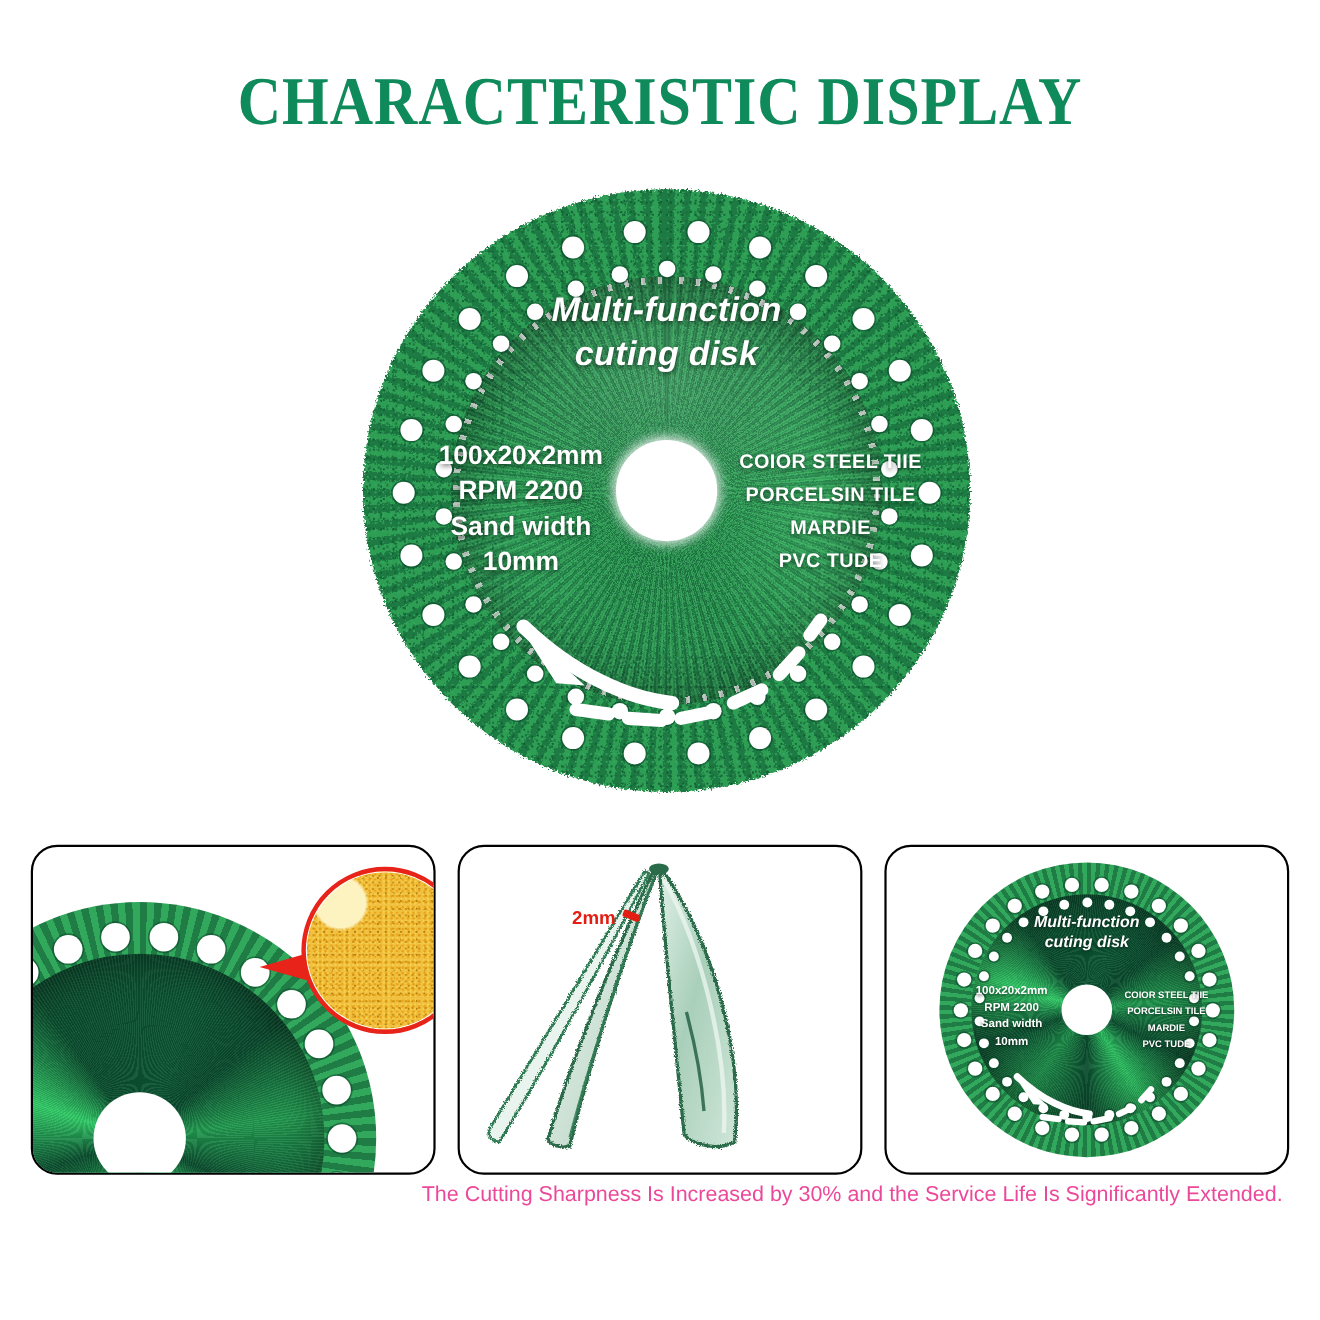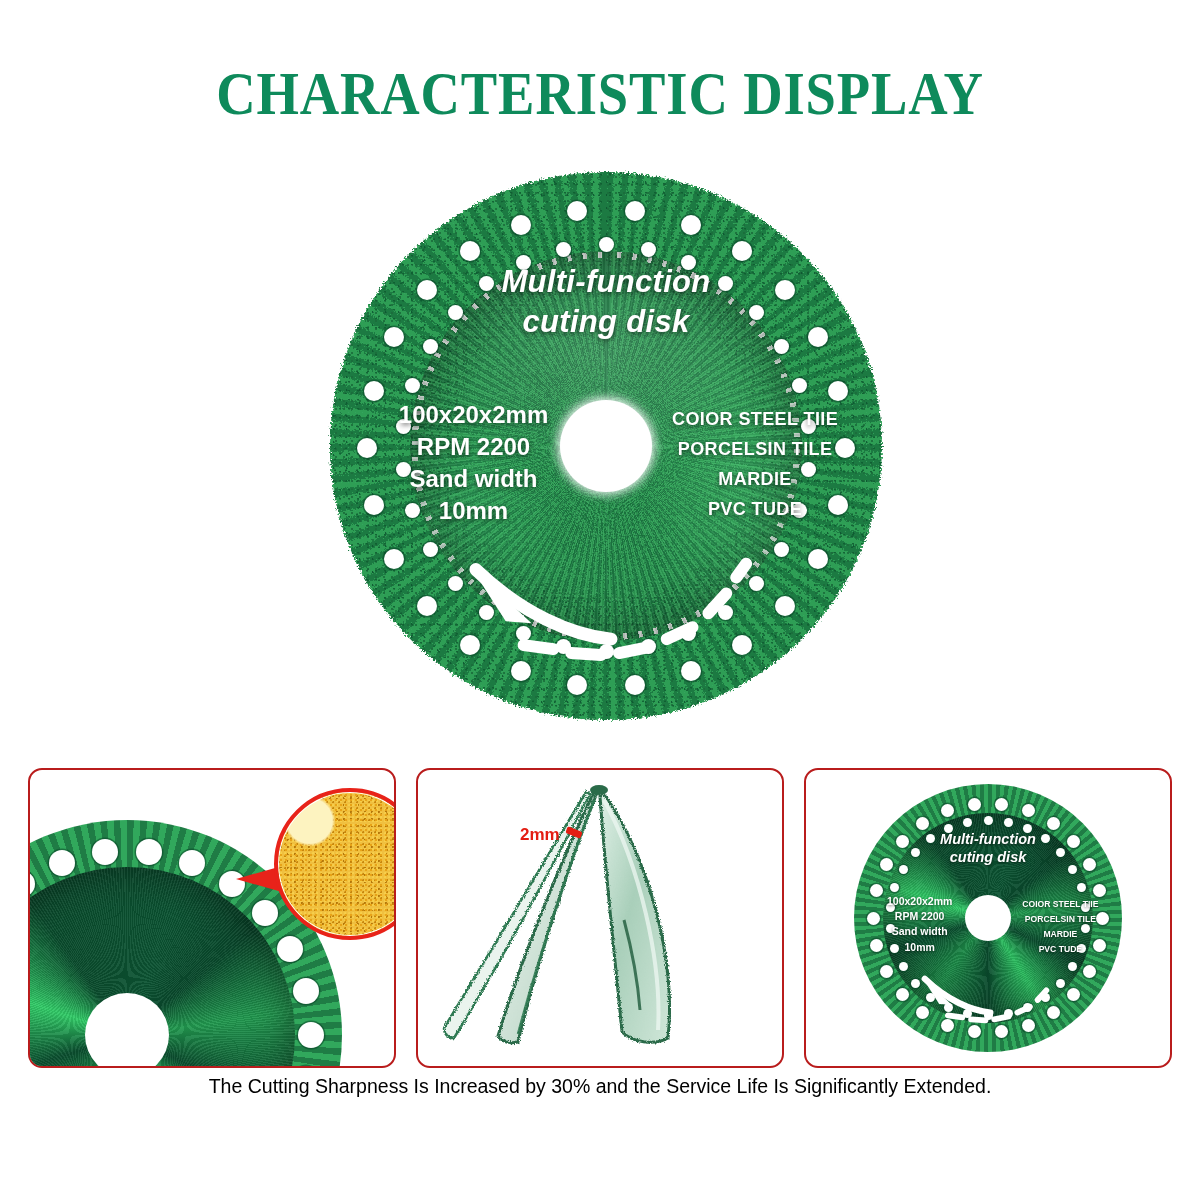--- a/index.html
+++ b/index.html
@@ -173,22 +173,22 @@
   
   .panels {
     position: absolute;
     left: 28px; top: 768px;
     width: 1144px; height: 300px;
     display: flex;
     gap: 20px;
   }
   .panel {
     flex: 1 1 0;
-    border: 2px solid #b91c1c;
-    border-radius: 14px;
+    border: 2px solid #000000;
+    border-radius: 24px;
     position: relative;
     overflow: hidden;
     background: #fff;
   }
 
   
   .p1-disk {
     position: absolute;
     left: -118px; top: 50px;
     width: 430px; height: 430px;
@@ -305,22 +305,22 @@
   
   .captions {
     position: absolute;
     left: 28px; top: 1072px;
     width: 1144px;
     display: flex;
     gap: 20px;
   }
   .caption {
     flex: 1 1 0;
-    text-align: center;
-    color: #000000;
+    text-align: right;
+    color: #ec4899;
     font-size: 19.5px;
     line-height: 1.44;
     padding: 0 6px;
   }
   svg { display: block; }
 </style>
 </head>
 <body>
 
 <svg width="0" height="0" style="position:absolute">

